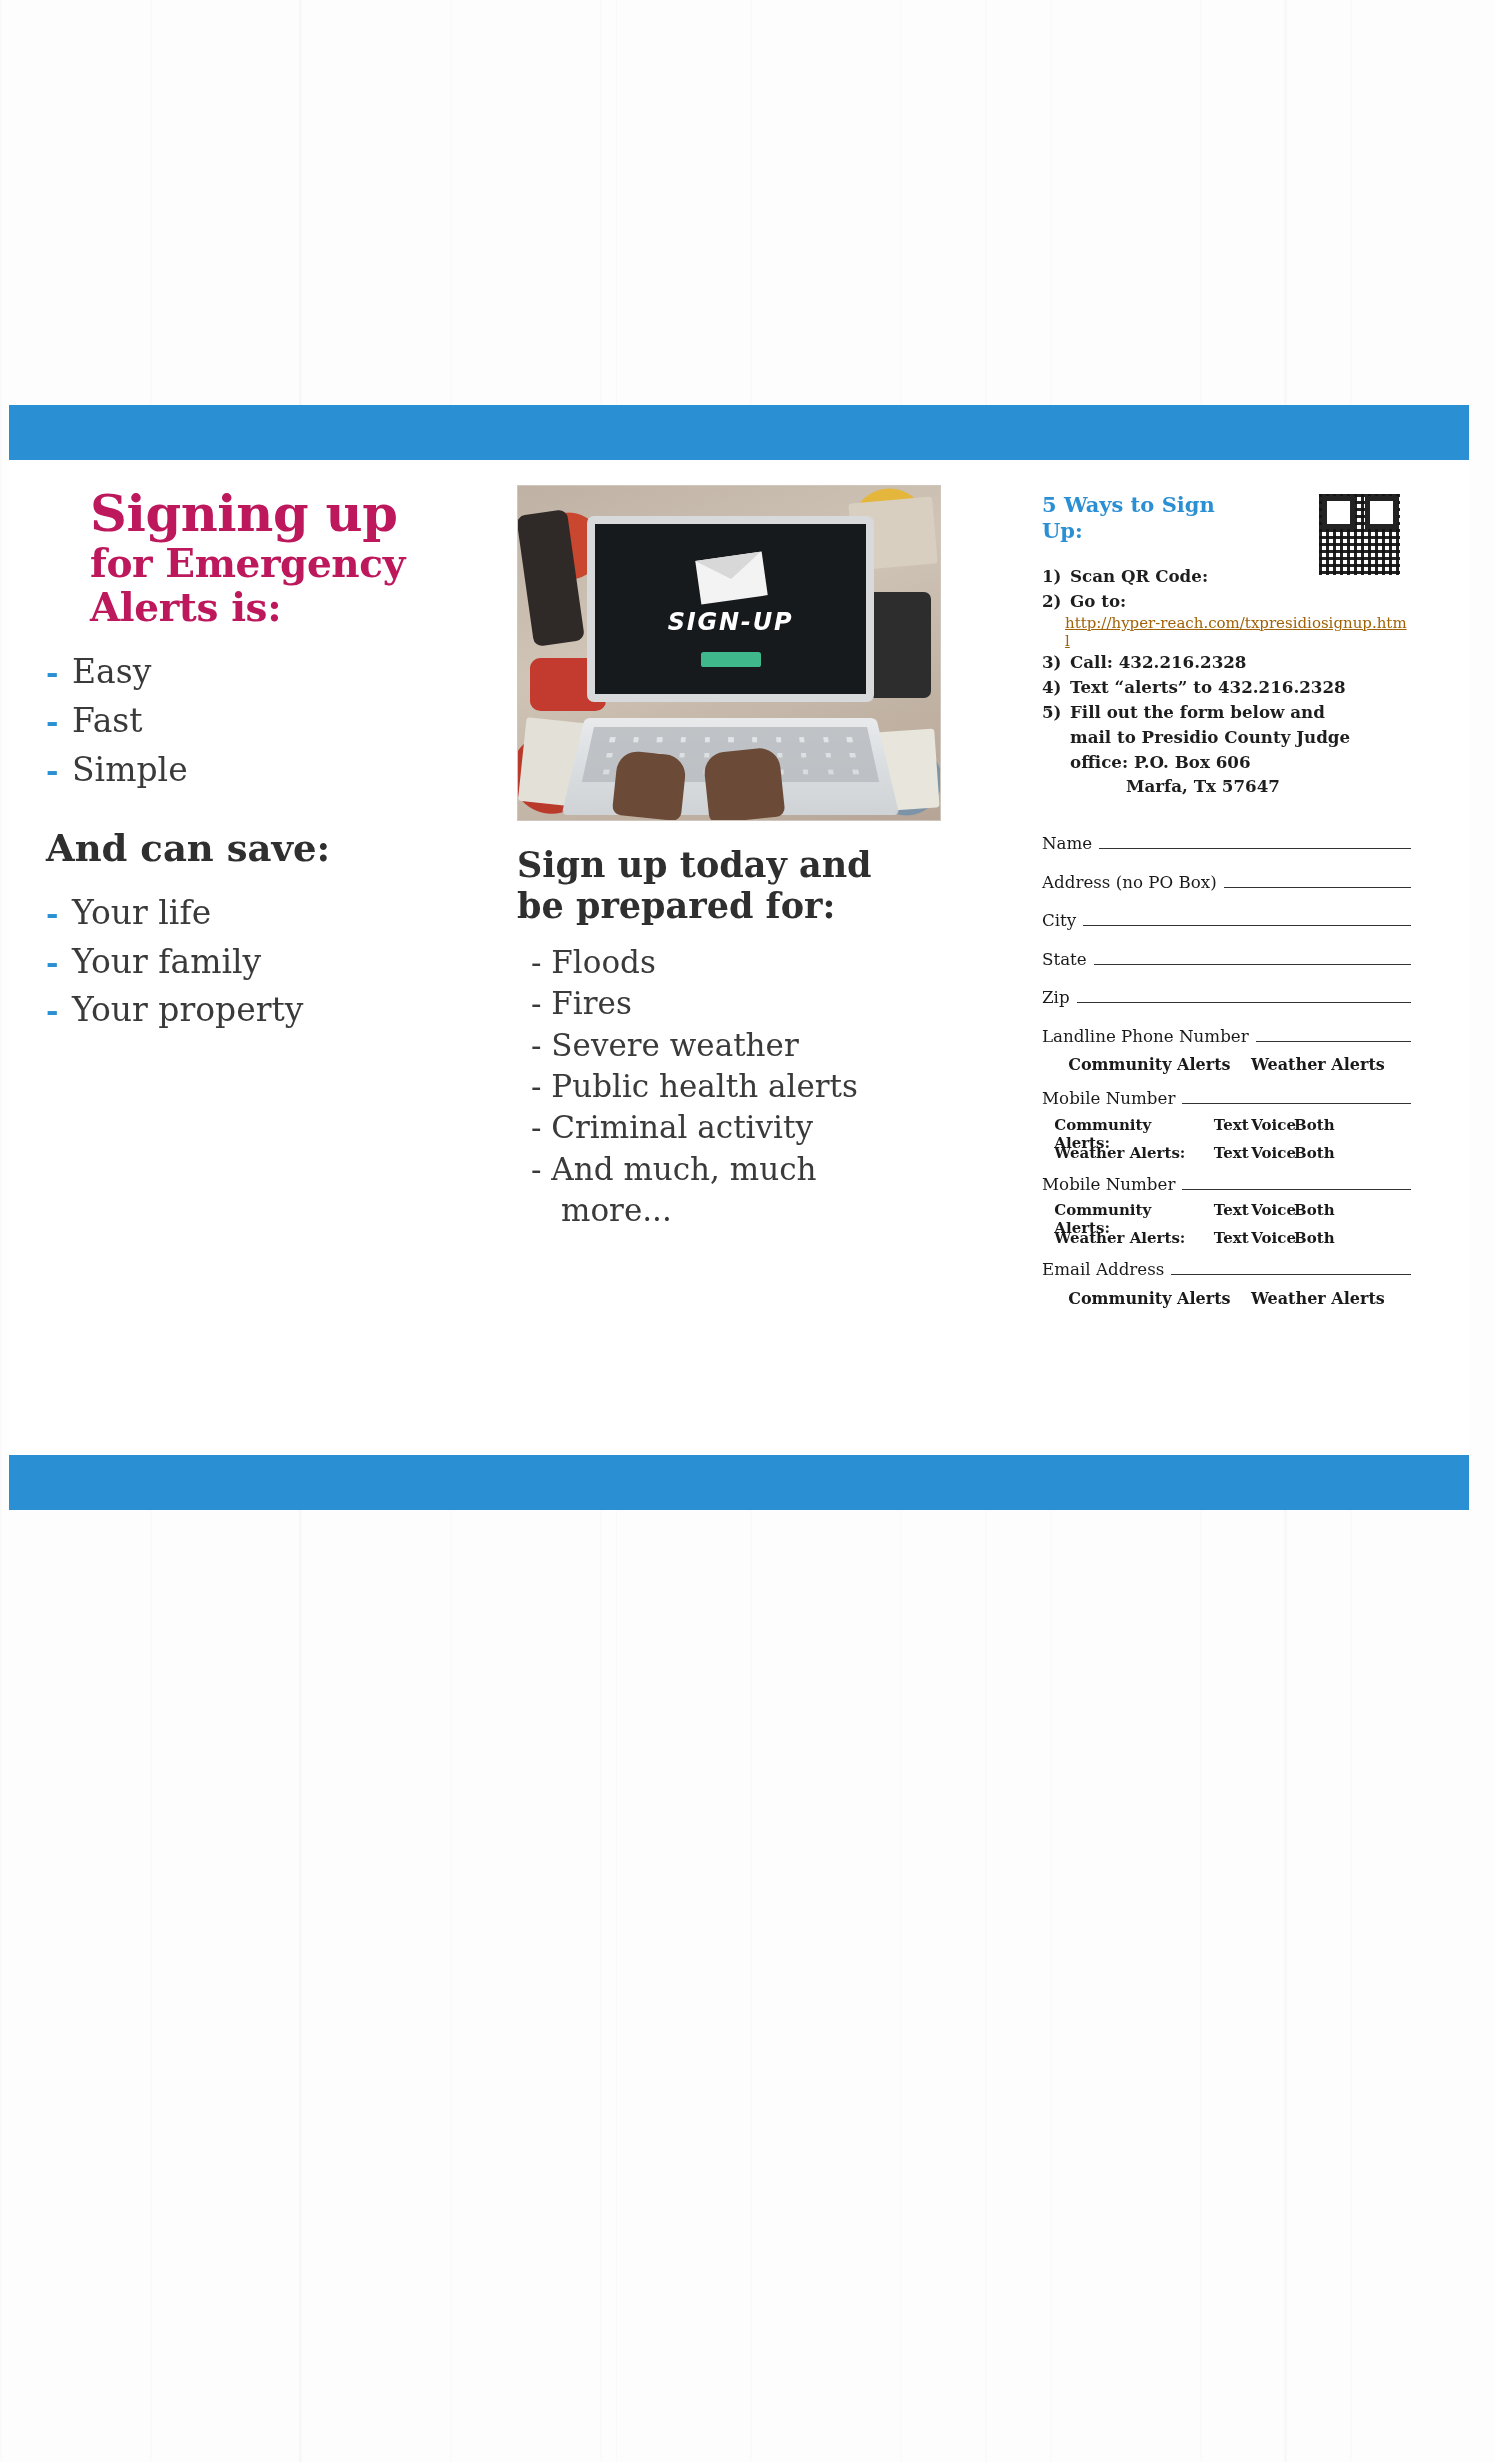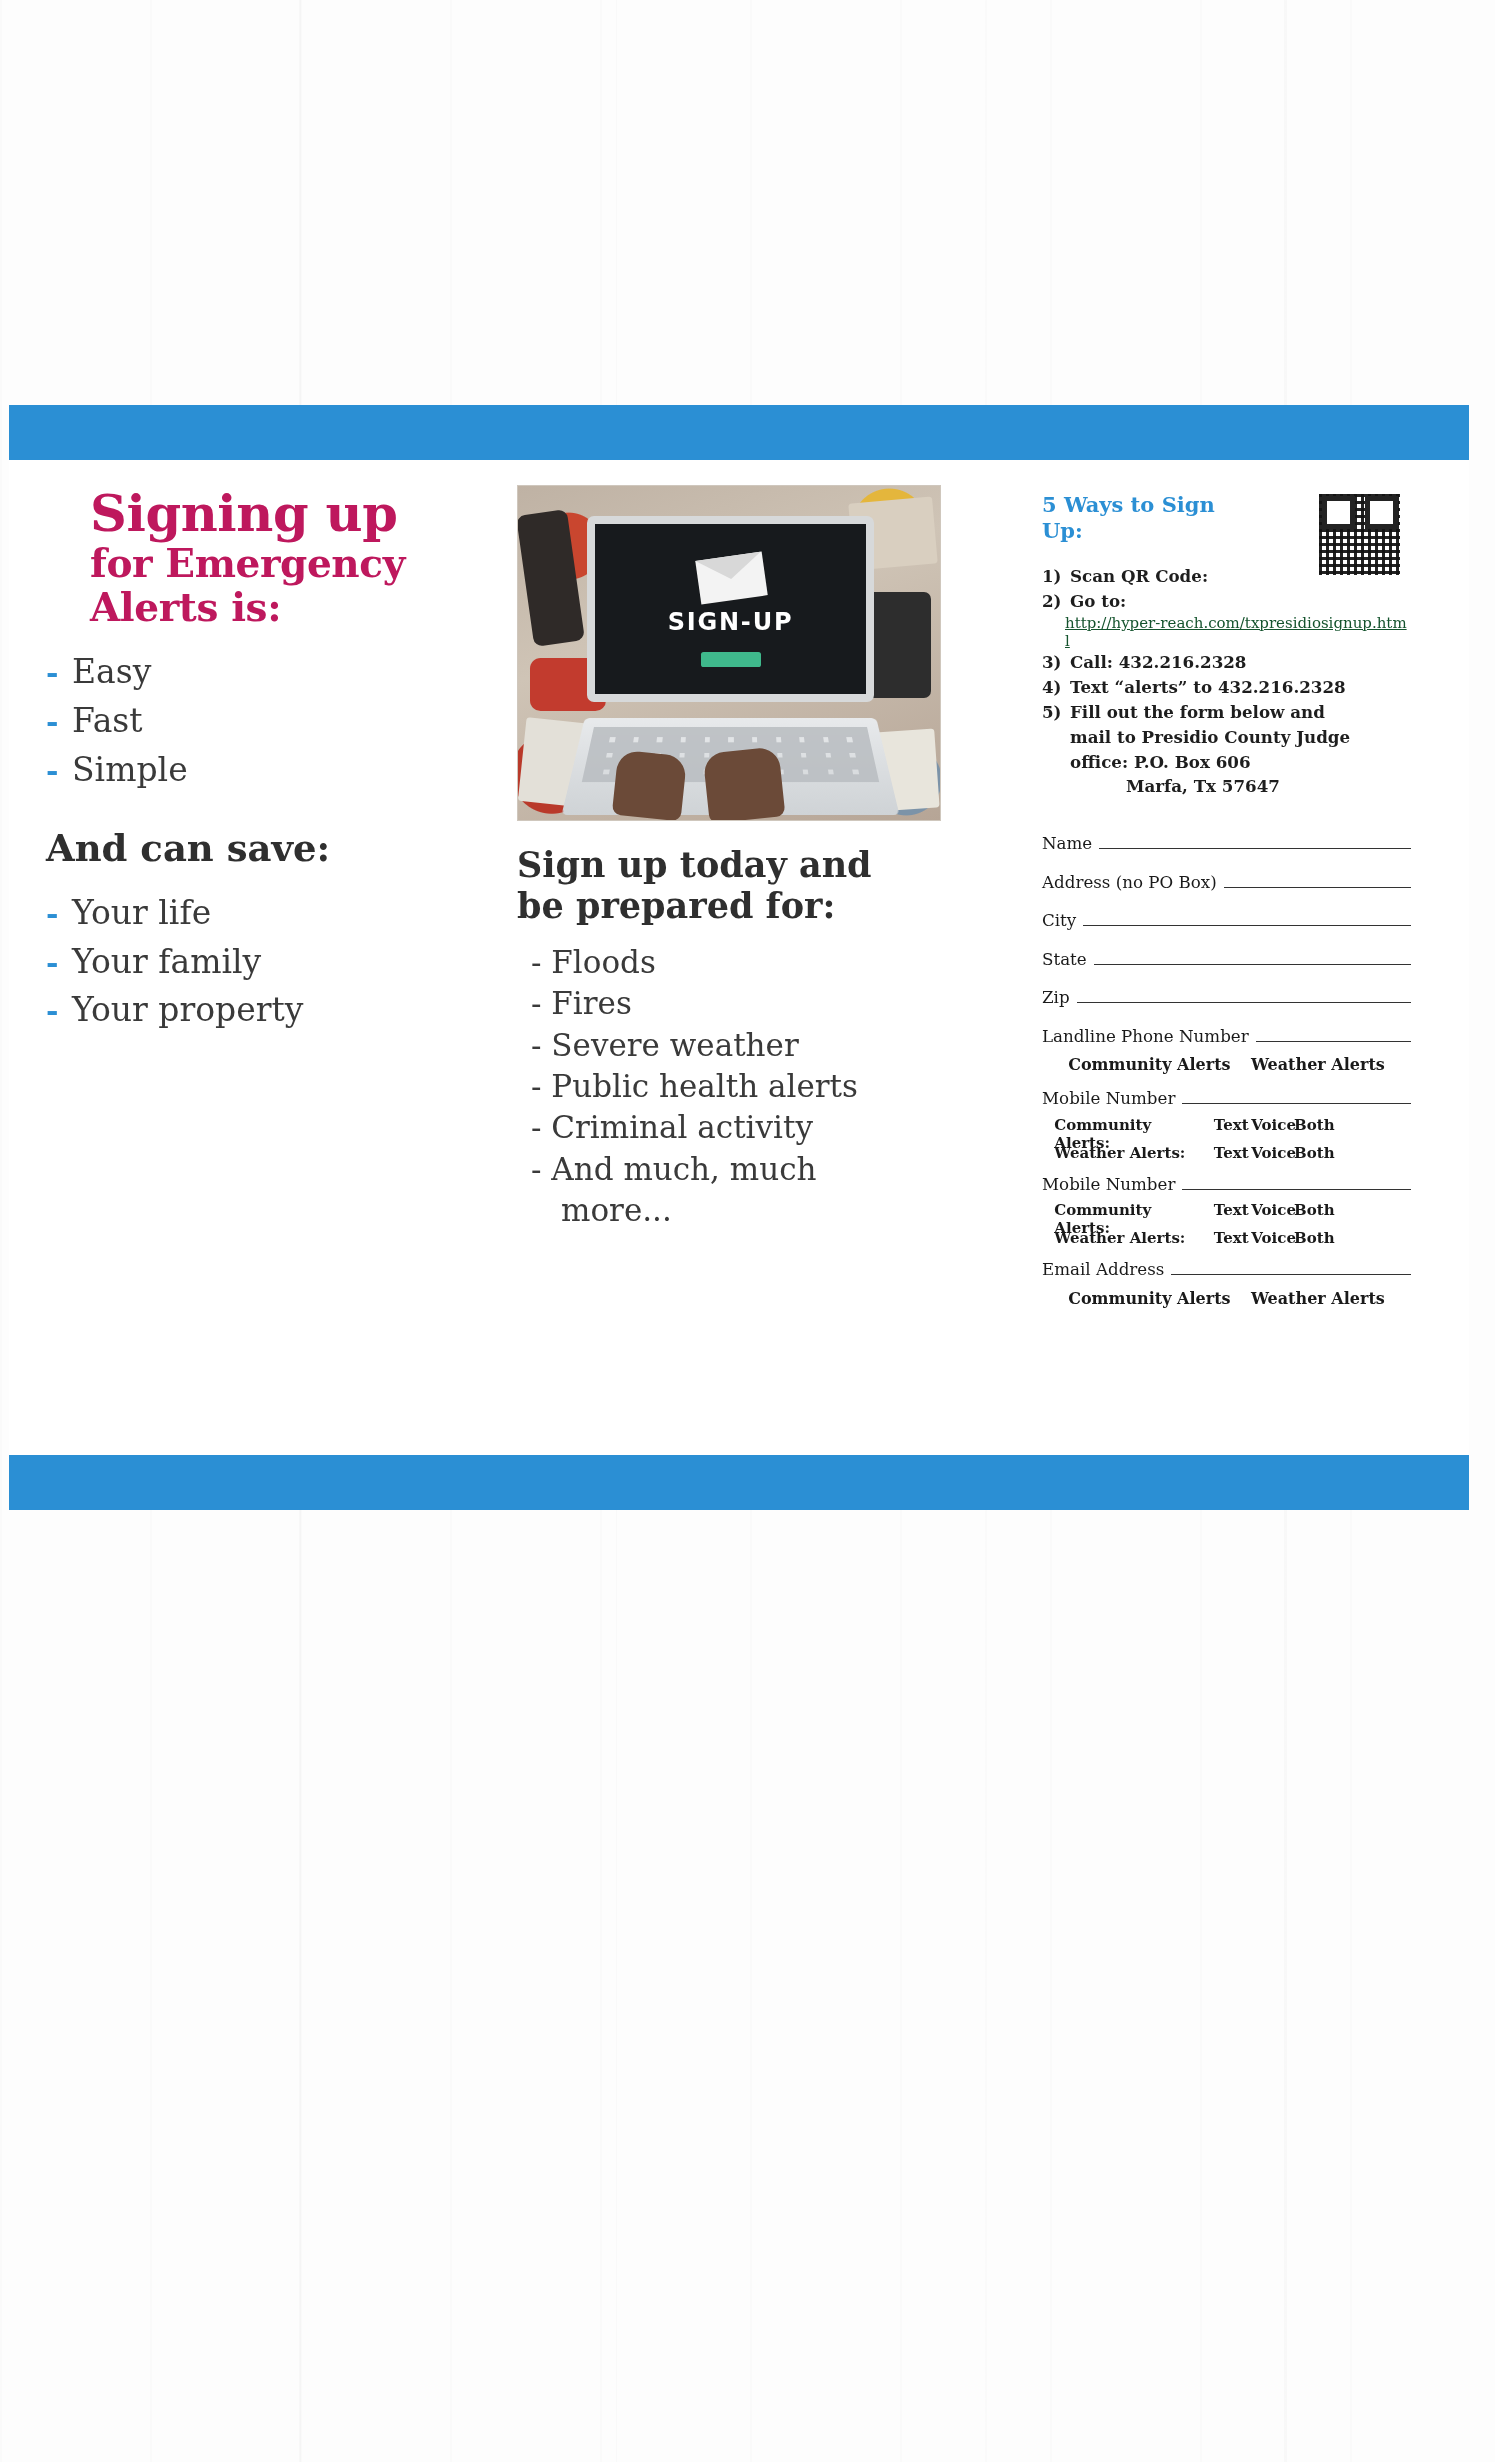--- a/index.html
+++ b/index.html
@@ -110,20 +110,21 @@
     top: 485px;
     width: 431px;
   }
   .photo {
     width: 422px;
     height: 334px;
     position: relative;
     overflow: hidden;
     background: #f9a8d4;
     border: 0.9px solid #cfc7bd;
+    font-style: italic;
   }
   .photo .desk {
     position: absolute; inset: 0;
     background:
       radial-gradient(circle at 12% 18%, #c9462f 0 33px, transparent 34px),
       radial-gradient(circle at 88% 12%, #e4b63c 0 37px, transparent 38px),
       radial-gradient(circle at 8% 86%, #b9392a 0 40px, transparent 41px),
       radial-gradient(circle at 92% 88%, #7c93a8 0 35px, transparent 36px),
       linear-gradient(160deg, #bfb2a4 0%, #cfc4b6 40%, #b6a596 100%);
   }
@@ -273,21 +274,21 @@
   .ol {
     margin-top: 19.3px;
     font-size: 16.7px;
     color: #1e1e1e;
     line-height: 1.45;
   }
   .ol-row { display: flex; margin-bottom: 0.9px; }
   .ol-num { width: 28px; font-weight: bold; flex: none;}
   .ol-txt { font-weight: bold; }
   .url {
-    color: #14532d;
+    color: #a16207;
     text-decoration: underline;
     font-size: 15px;
     display: block;
     margin-left: 23px;
     line-height: 1.2;
     word-break: break-all;
   }
   .ol-sub {
     margin-left: 28px;
     font-weight: bold;

